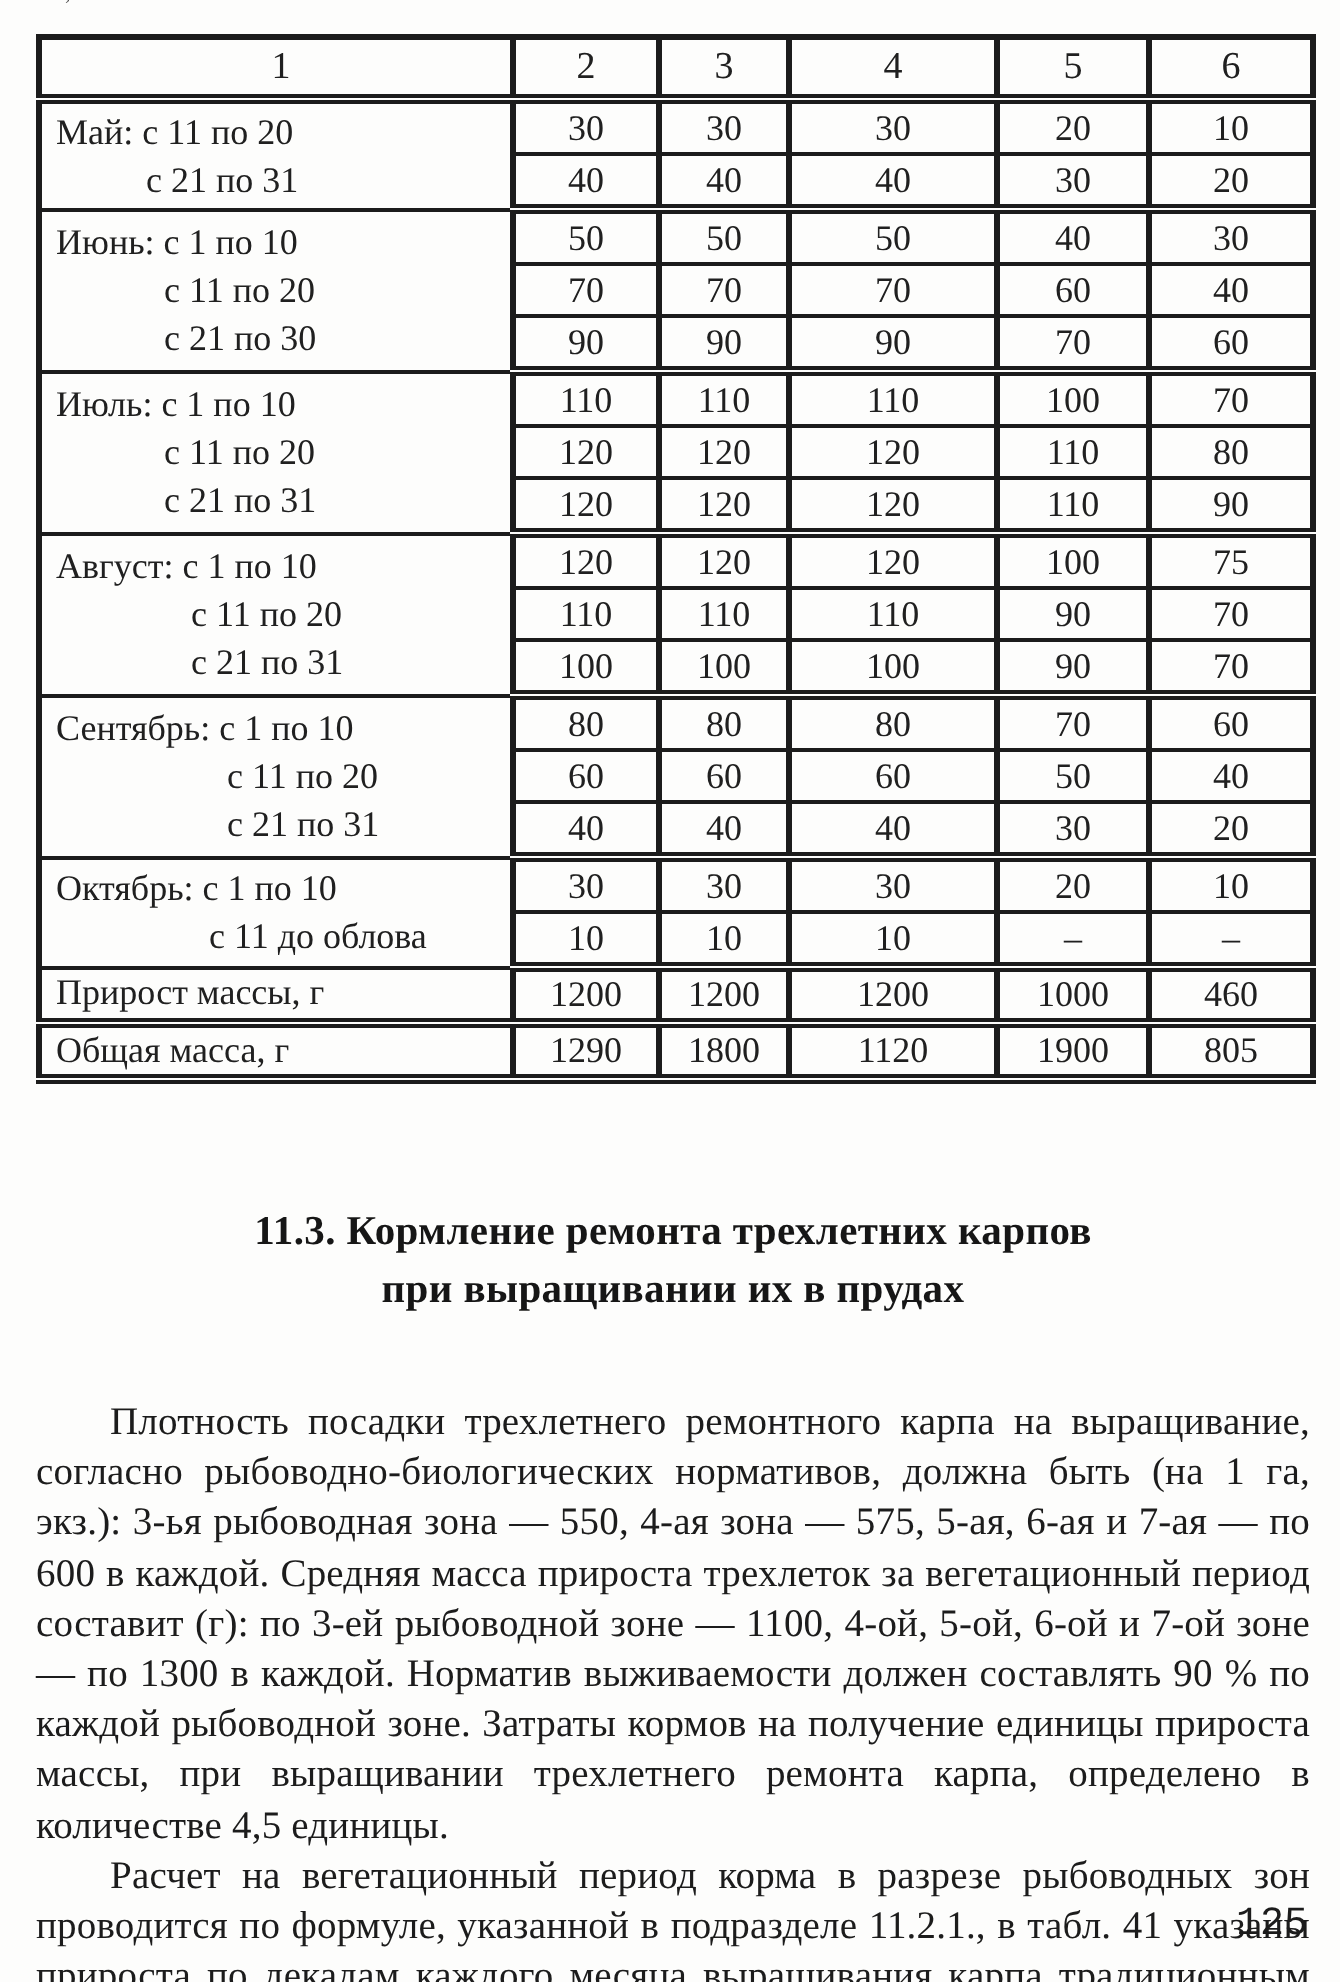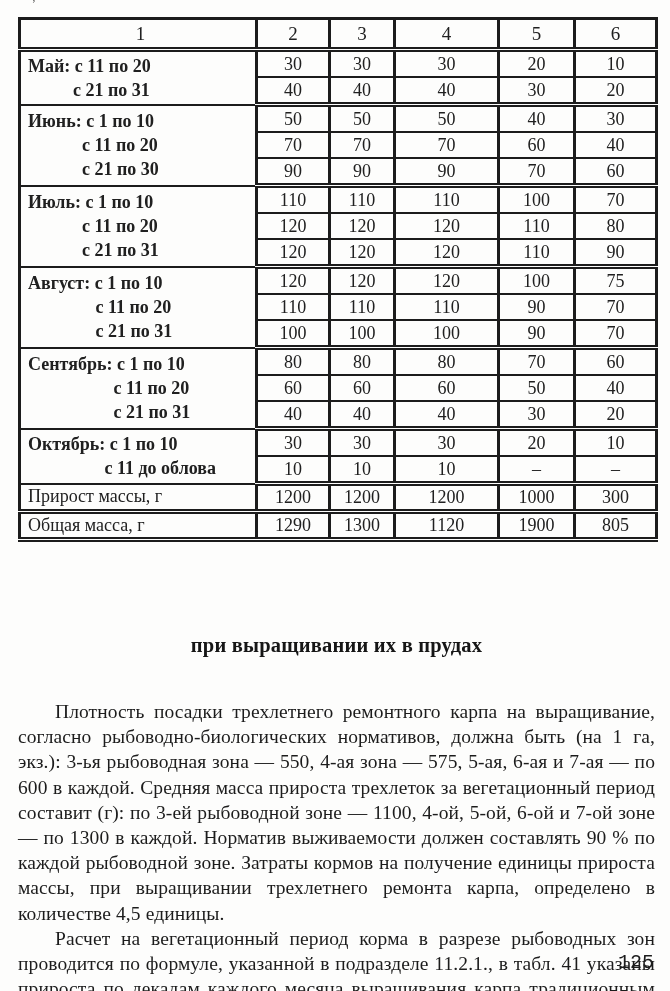--- a/index.html
+++ b/index.html
@@ -60,21 +60,20 @@
   }
   table.growth-table td.label-col,
   table.growth-table th.label-col{
     text-align:left;
     padding-left:7px;
   }
   table.growth-table th.label-col{text-align:center;}
   table.growth-table td.label-col div{
     line-height:24px;
     white-space:nowrap;
-    font-weight:bold;
   }
   table.growth-table tr.summary td{height:23px;line-height:23px;}
   
   .heading{
     margin:60px 0 0 0;
     text-align:center;
     font-weight:bold;
     font-size:20.5px;
     line-height:29px;
     letter-spacing:0.2px;
@@ -265,33 +264,33 @@
           <td>10</td>
           <td>–</td>
           <td>–</td>
         </tr>
         <tr class="summary group-end">
           <td class="label-col">Прирост массы, г</td>
           <td>1200</td>
           <td>1200</td>
           <td>1200</td>
           <td>1000</td>
-          <td>300</td>
+          <td>460</td>
         </tr>
         <tr class="summary group-end">
           <td class="label-col">Общая масса, г</td>
           <td>1290</td>
-          <td>1300</td>
+          <td>1800</td>
           <td>1120</td>
           <td>1900</td>
           <td>805</td>
         </tr>
       </tbody>
   </table>
 
-  <h2 class="heading"><br><span>при выращивании их в прудах</span></h2>
+  <h2 class="heading"><span>11.3. Кормление ремонта трехлетних карпов</span><br><span>при выращивании их в прудах</span></h2>
 
   <p class="body-par first">Плотность посадки трехлетнего ремонтного карпа на выра­щивание, согласно рыбоводно-биологических нормативов, должна быть (на 1 га, экз.): 3-ья рыбоводная зона — 550, 4-ая зона — 575, 5-ая, 6-ая и 7-ая — по 600 в каждой. Средняя мас­са прироста трехлеток за вегетационный период составит (г): по 3-ей рыбоводной зоне — 1100, 4-ой, 5-ой, 6-ой и 7-ой зоне — по 1300 в каждой. Норматив выживаемости должен составлять 90 % по каждой рыбоводной зоне. Затраты кормов на получение единицы прироста массы, при выращивании трехлетнего ре­монта карпа, определено в количестве 4,5 единицы.</p>
   <p class="body-par">Расчет на вегетационный период корма в разрезе рыбоводных зон проводится по формуле, указанной в подразделе 11.2.1., в табл. 41 указаны прироста по декадам каждого месяца выращи­вания карпа традиционным способом.</p>
 
   <div class="page-number">125</div>
 
 </div>
 
 </body></html>

